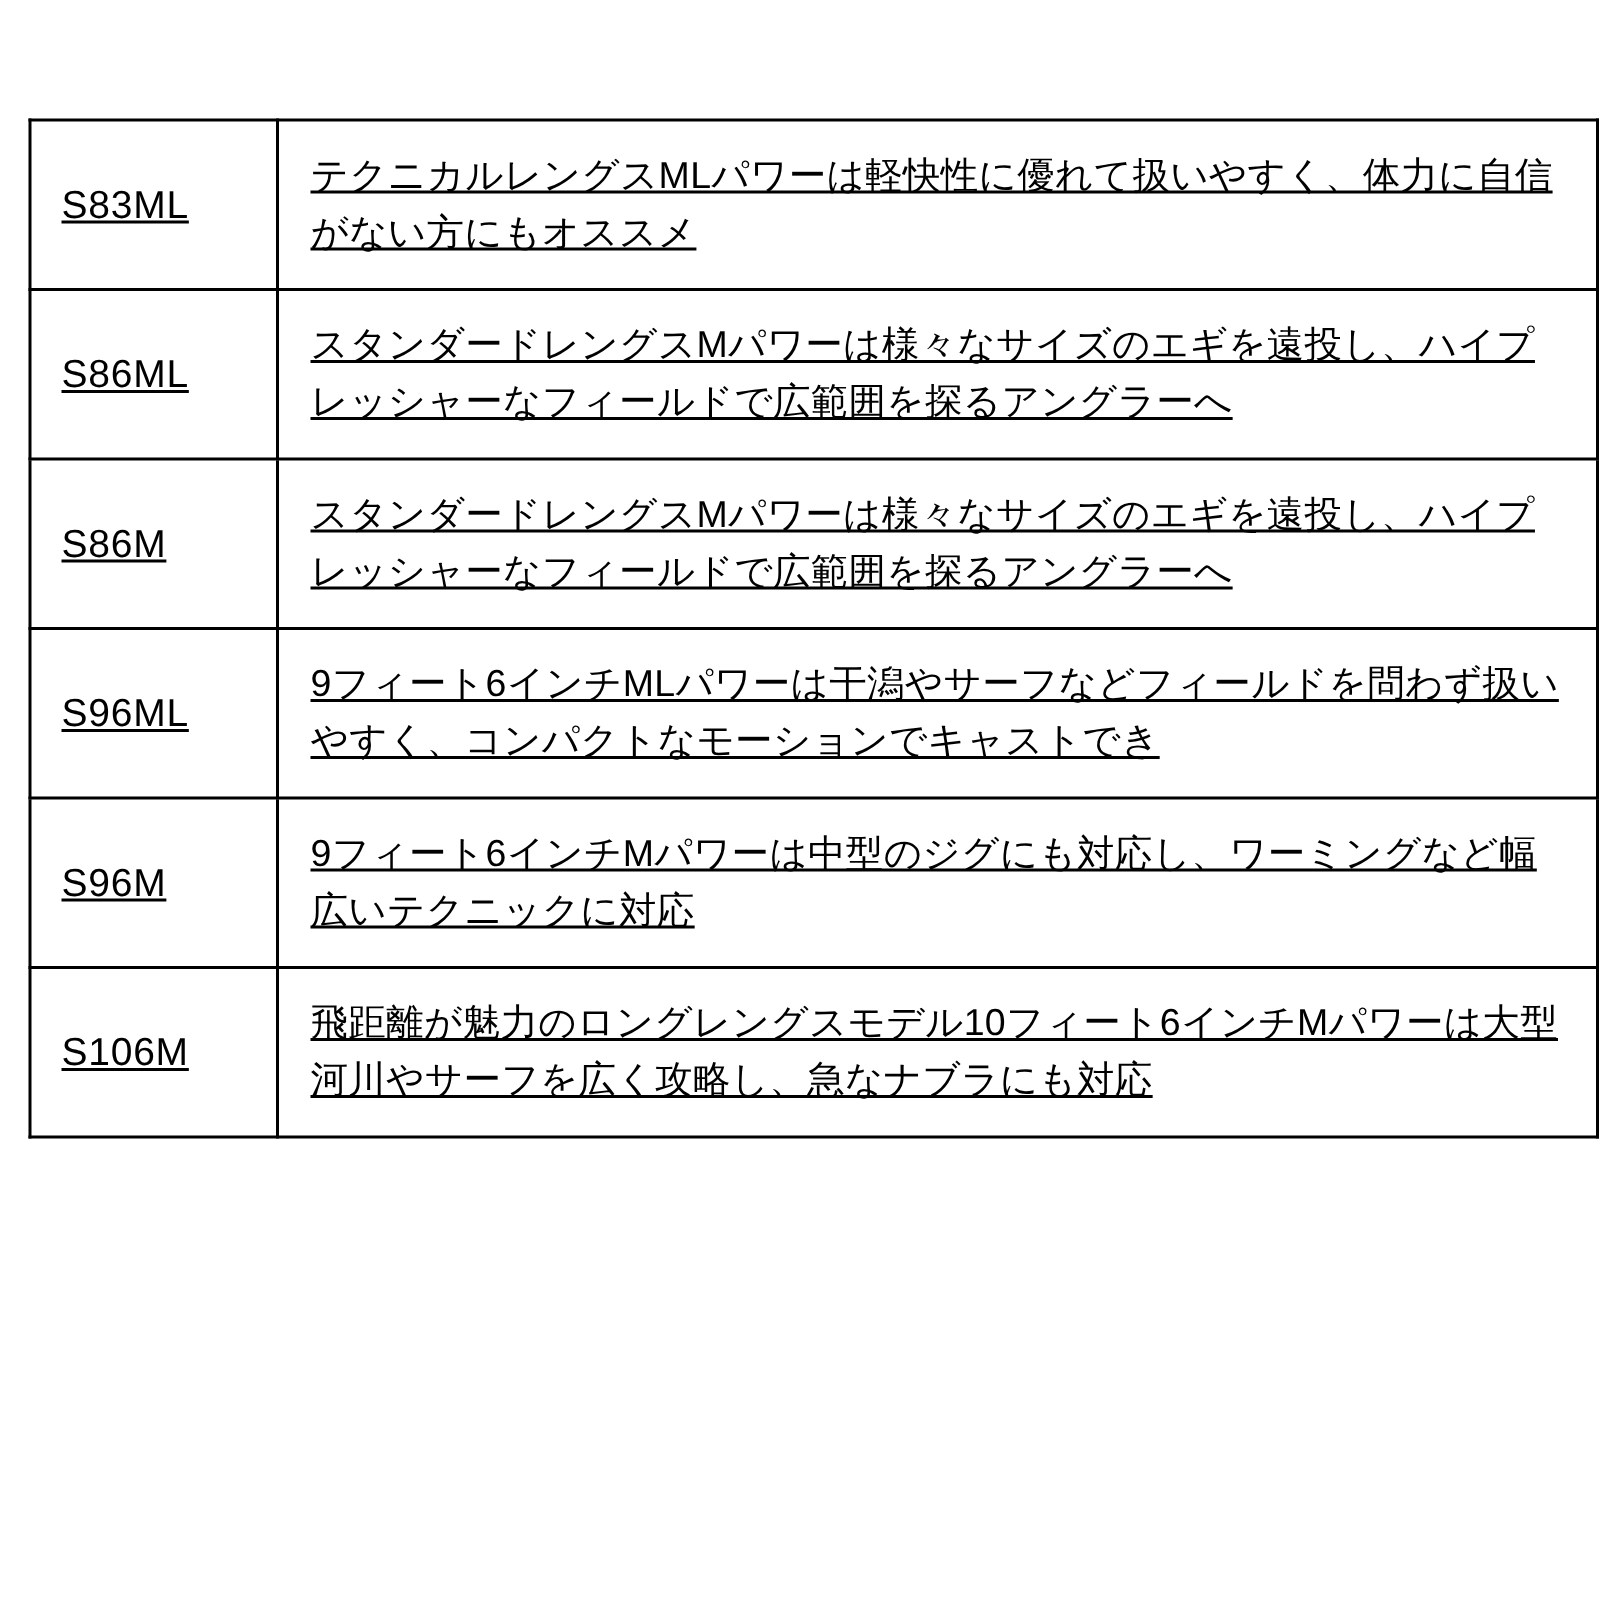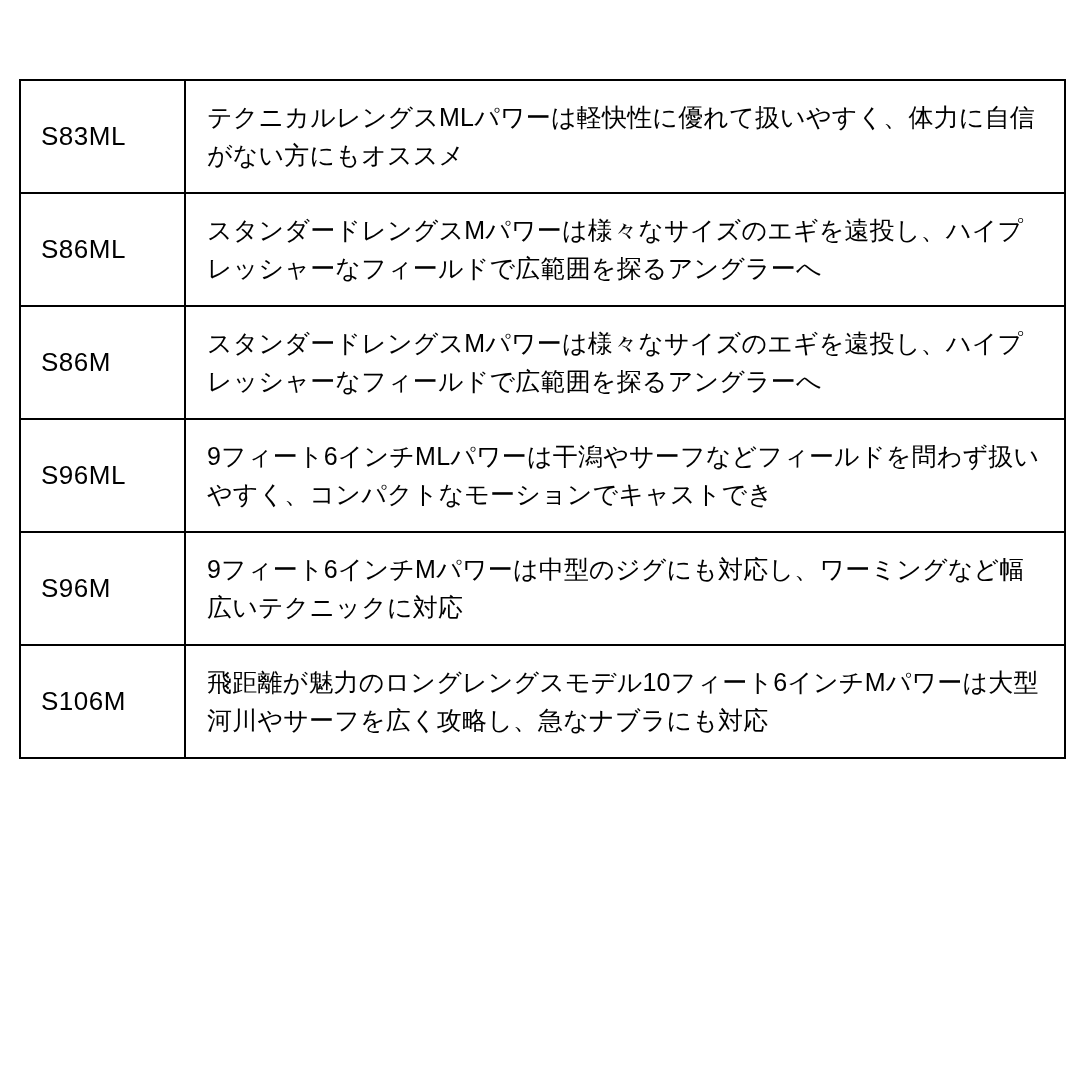--- a/index.html
+++ b/index.html
@@ -15,20 +15,21 @@
     position: relative;
   }
   .spec-table {
     position: absolute;
     left: 19px;
     top: 79px;
     width: 1047px;
     border-collapse: collapse;
     table-layout: fixed;
     background: #ffffff;
+    text-decoration: underline;
   }
   .spec-table td {
     border: 2px solid #000000;
     vertical-align: middle;
     height: 111px; 
   }
   .model-cell {
     width: 137px;
     padding: 0 6px 0 20px;
     font-size: 26px;

